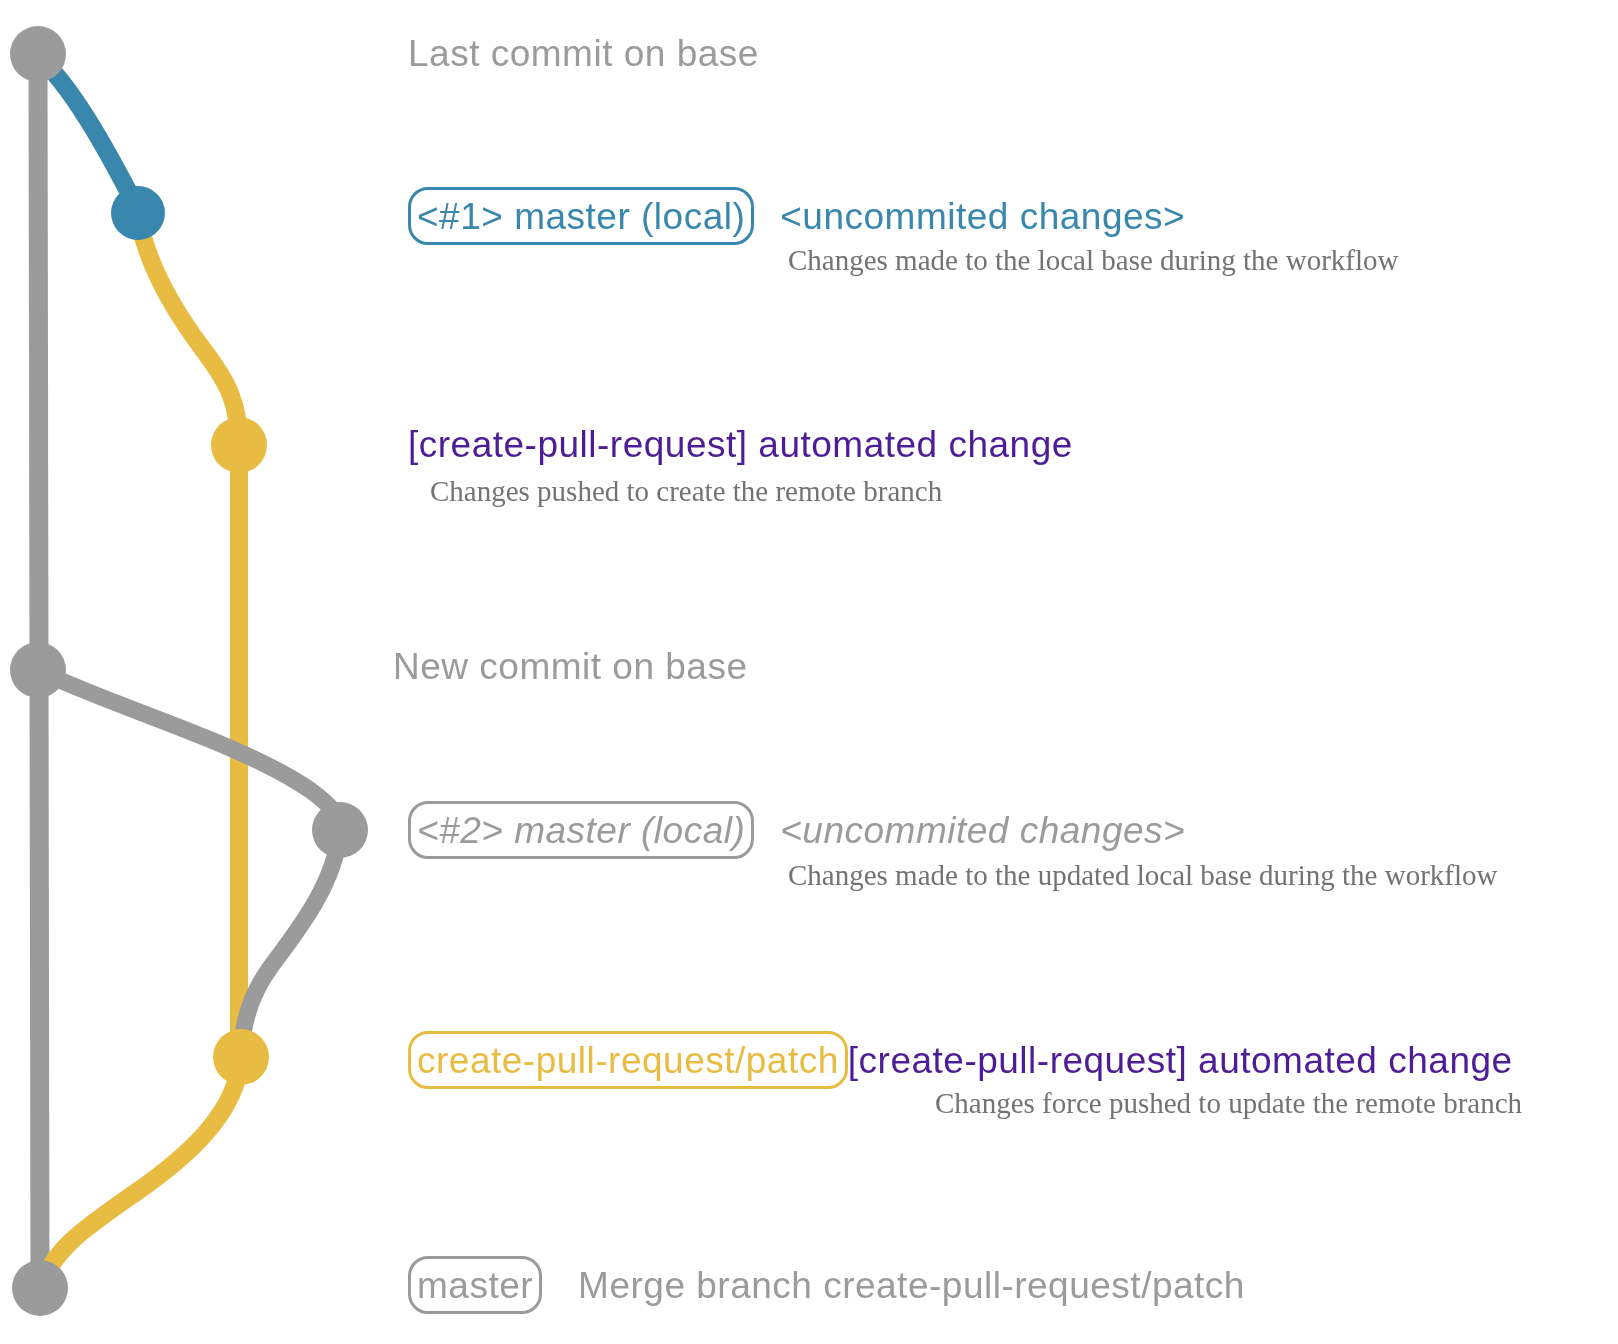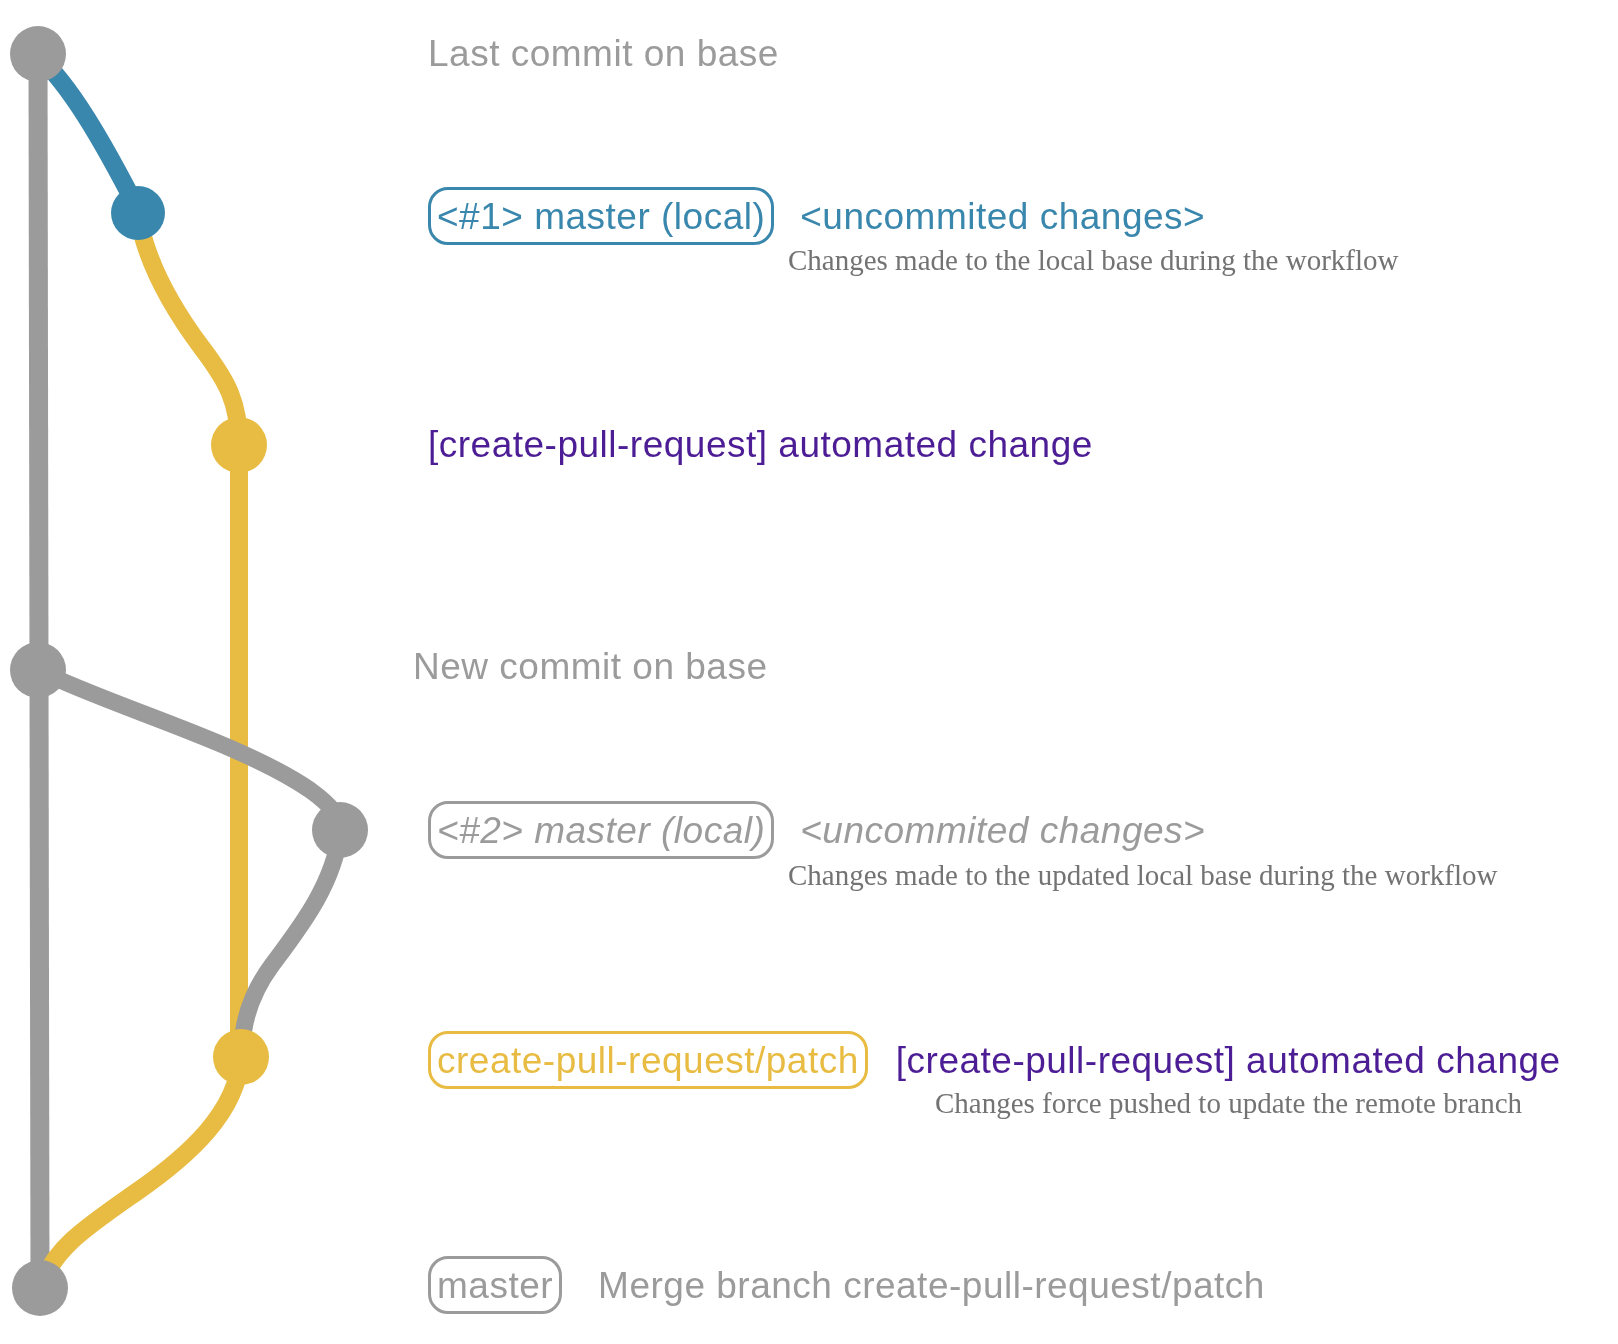--- a/index.html
+++ b/index.html
@@ -16,21 +16,20 @@
     position: absolute;
     left: 0; top: 0;
     width: 1618px; height: 1344px;
   }
   .row {
     position: absolute;
     display: flex;
     align-items: center;
     white-space: nowrap;
     line-height: 1;
-    margin-left: 20px;
   }
   .sans-label { font-size: 37px; letter-spacing: 0.5px; }
   .gray-text  { color: #9b9b9b; }
   .blue-text  { color: #3a87ad; }
   .yellow-text{ color: #4c1d95; }
   .badge {
     display: inline-flex;
     align-items: center;
     height: 58px;
     padding: 0 6px;
@@ -86,32 +85,33 @@
 
   <div class="row" style="left:408px; top:187px; gap:26px;">
     <span class="badge blue">&lt;#1&gt; master (local)</span>
     <span class="sans-label blue-text">&lt;uncommited changes&gt;</span>
   </div>
   <div class="desc" style="left:788px; top:246px;">Changes made to the local base during the workflow</div>
 
   <div class="row" style="left:408px; top:426px;">
     <span class="sans-label yellow-text">[create-pull-request] automated change</span>
   </div>
+  <div class="desc" style="left:430px; top:477px;">Changes pushed to create the remote branch</div>
 
   <div class="row" style="left:393px; top:648px;align-items:flex-end;">
     <span class="sans-label gray-text">New commit on base</span>
   </div>
 
   <div class="row" style="left:408px; top:801px; gap:26px;font-style:italic;">
     <span class="badge gray">&lt;#2&gt; master (local)</span>
     <span class="sans-label gray-text">&lt;uncommited changes&gt;</span>
   </div>
   <div class="desc" style="left:788px; top:861px;">Changes made to the updated local base during the workflow</div>
 
-  <div class="row" style="left:408px; top:1031px; gap:28px;">
+  <div class="row" style="left:408px; top:1031px; ">
     <span class="badge yellow">create-pull-request/patch</span>
     <span class="sans-label yellow-text">[create-pull-request] automated change</span>
   </div>
   <div class="desc" style="left:935px; top:1089px;">Changes force pushed to update the remote branch</div>
 
   <div class="row" style="left:408px; top:1256px; gap:36px;">
     <span class="badge gray">master</span>
     <span class="sans-label gray-text">Merge branch create-pull-request/patch</span>
   </div>
 

